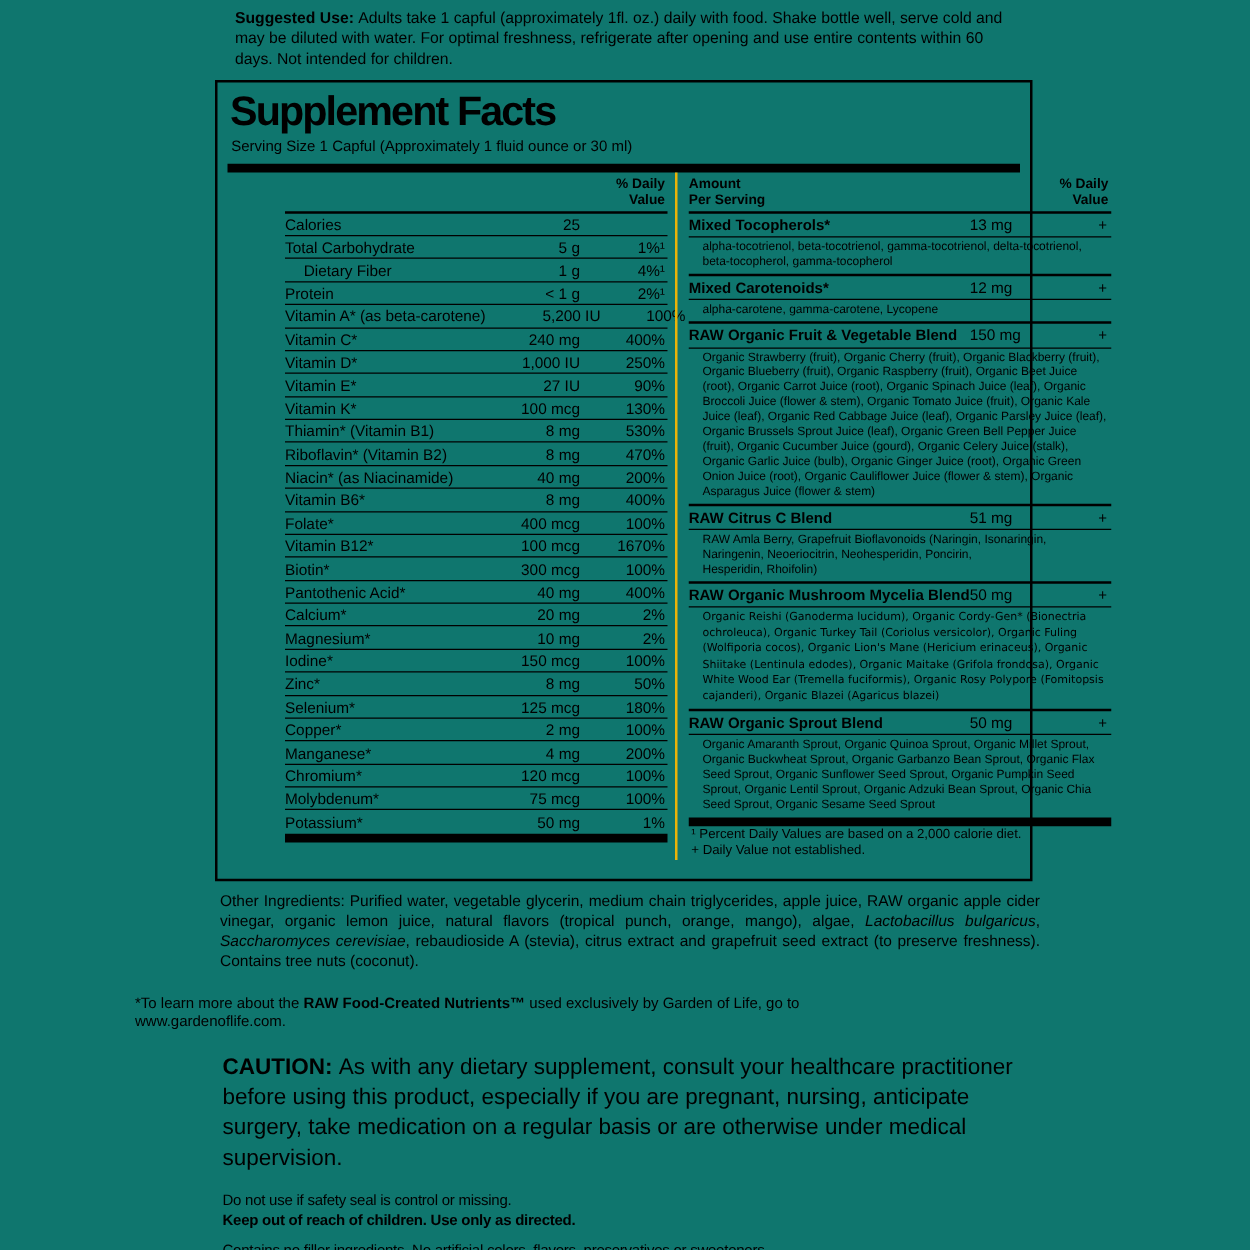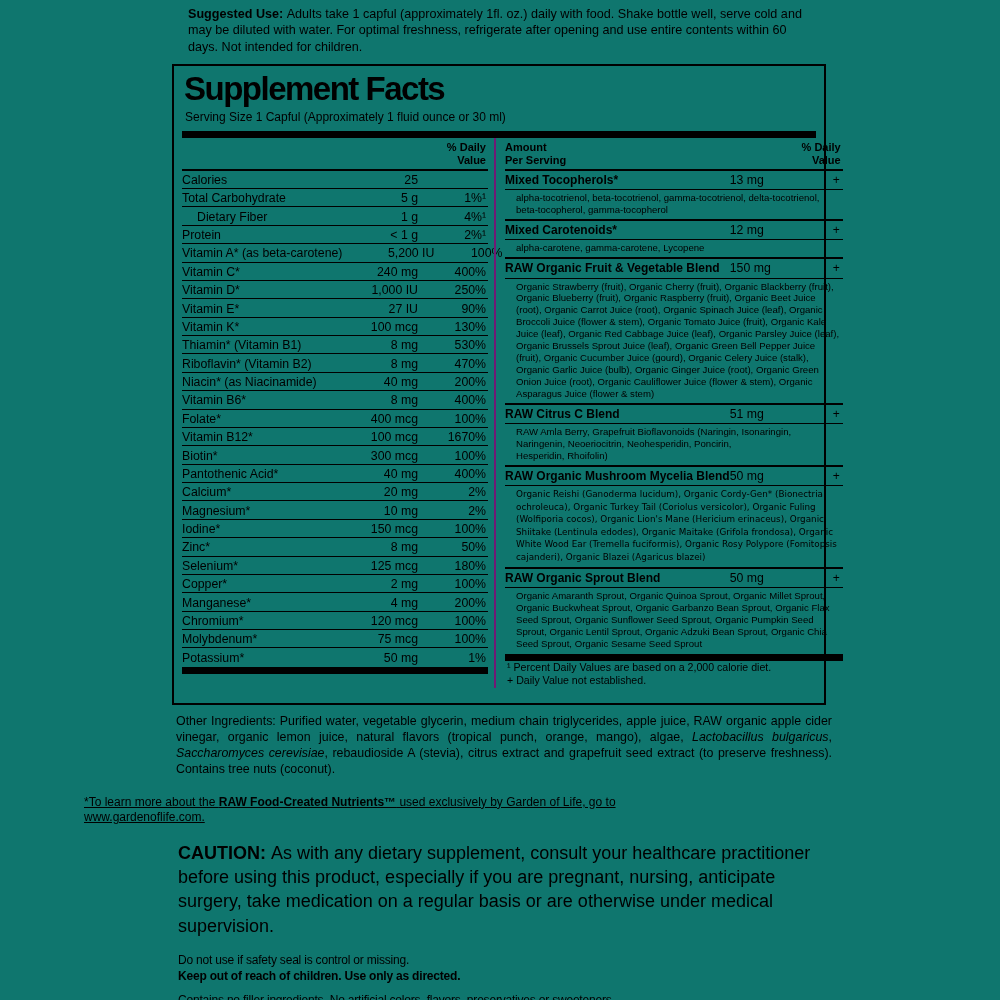--- a/index.html
+++ b/index.html
@@ -12,23 +12,23 @@
   .suggested { margin:6px 0 0 188px; width:622px; font-size:12.6px; line-height:1.3; }
   
   .panel {
     margin:9px 0 0 172px; width:654px; min-height:641px;
     border:2px solid #000; padding:5px 8px 4px 8px;
   }
   .title { font-size:33px; font-weight:bold; letter-spacing:-1.5px; line-height:1.04; margin:1px 0 3px 2px; }
   .serving { font-size:12px; line-height:1.45; margin-left:3px; }
   .bar7 { height:7px; background:#000; }
   .panel > .bar7 { margin-top:4px; }
-  .cols { display:flex; align-items:stretch; }
+  .cols { display:flex; align-items:stretch;margin-left:46px; }
   .lcol { width:312px; padding-right:6px; }
-  .rcol { flex:1; border-left:2px solid #701a75; padding-left:9px; }
+  .rcol { flex:1; border-left:2px solid #eab308; padding-left:9px; }
   
   .lheader { text-align:right; font-weight:bold; font-size:11px; line-height:1.18; padding:3px 2px 2px 0; border-bottom:2px solid #000; }
   .lrow { display:flex; font-size:12.3px; line-height:14px; padding:2.2px 0 1.2px; border-bottom:1px solid #000; }
   .lrow:last-child { border-bottom:none; }
   .lname { flex:1; white-space:nowrap; }
   .lrow.indent .lname { padding-left:15px; }
   .lamt { width:92px; text-align:right; flex:none; }
   .lpct { width:70px; text-align:right; flex:none; padding-right:2px; }
   .lcol .bar7 { margin-top:1px; }
   
@@ -40,21 +40,21 @@
   .rname { flex:1; font-weight:bold; white-space:nowrap; }
   .ramt { width:95px; flex:none; font-size:12.3px; }
   .rplus { width:18px; flex:none; text-align:right; padding-right:3px; }
   .ring { font-size:9.6px; line-height:11.9px; padding:2px 2px 3px 11px; }
   .ring.altfont { font-family:"DejaVu Sans", sans-serif; font-size:8.8px; line-height:12.6px; }
   .rcol .bar7 { margin-top:1px; }
   .foot { font-size:10.6px; line-height:13.5px; padding-left:2px; }
   .foot:first-of-type { padding-top:3px; }
   
   .other { margin:8px 0 0 176px; width:656px; font-size:12.4px; line-height:1.3; text-align:justify; }
-  .learnmore { margin:17px 0 0 84px; width:650px; font-size:12px; line-height:1.3;text-decoration:underline; }
+  .learnmore { margin:17px 0 0 108px; width:650px; font-size:12px; line-height:1.3; }
   .caution { margin:15px 0 0 178px; width:644px; font-size:18px; line-height:1.35; }
   .seal { margin:15px 0 0 178px; font-size:12px; line-height:1.25; letter-spacing:-0.2px; }
   .children { margin:1px 0 0 178px; font-size:12px; font-weight:bold; line-height:1.25; letter-spacing:-0.2px; }
   .filler { margin:9px 0 0 178px; font-size:12px; line-height:1.25; letter-spacing:-0.2px; }
   .warnbox { margin:13px 0 0 170px; width:590px; border:2px solid #000; padding:6px 10px 14px 10px; }
   .warntext { font-size:12px; line-height:1.32; }
 </style>
 </head>
 <body>
 

